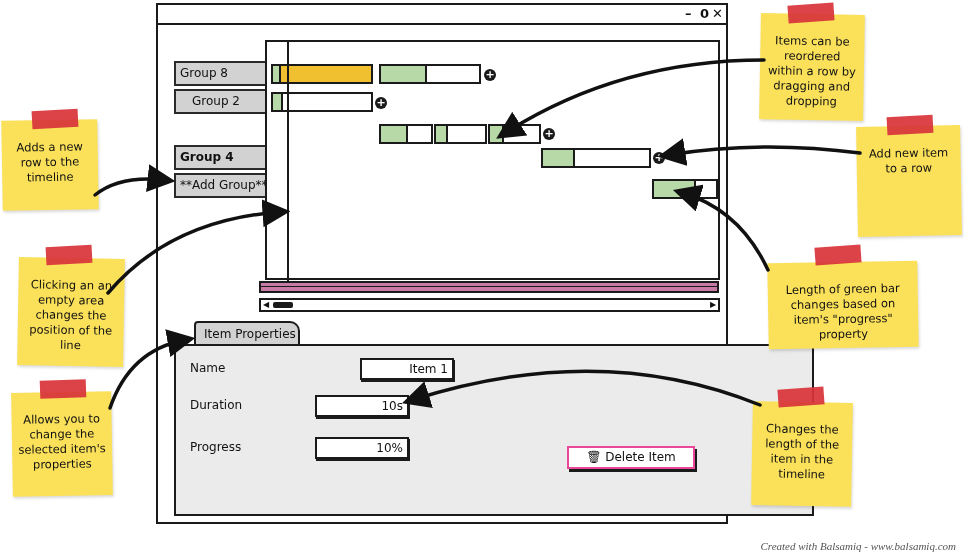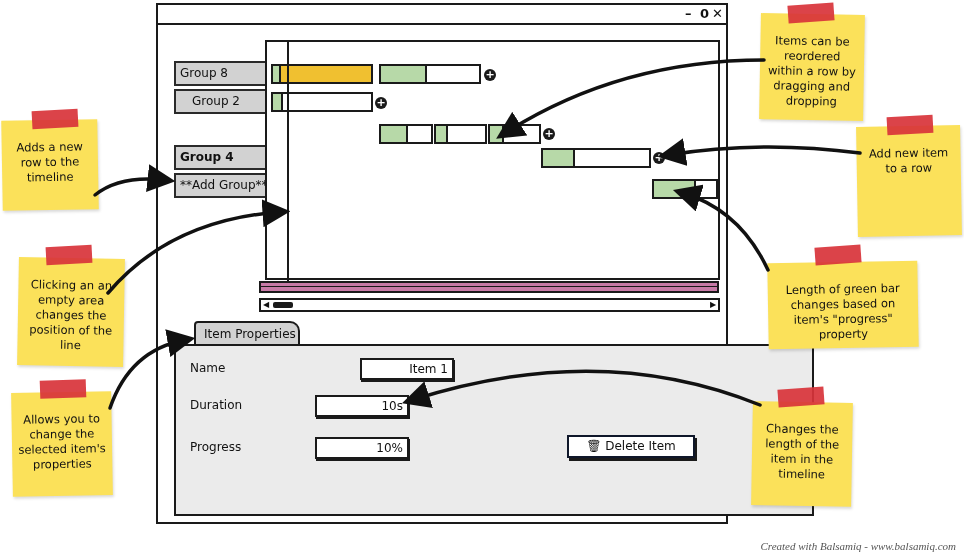--- a/index.html
+++ b/index.html
@@ -25,21 +25,21 @@
   #scrollbar{left:101px;top:293px;width:461px;height:14px;border:2px solid #1a1a1a;box-sizing:border-box;background:#fff;}
   .sb-arrow{top:0;width:10px;height:10px;font-size:8px;line-height:10px;text-align:center;}
   #sb-thumb{left:12px;top:2px;width:20px;height:6px;background:#1a1a1a;border-radius:2px;}
   
   #tab{left:36px;top:316px;width:106px;height:24px;background:#d2d2d2;border:2px solid #1a1a1a;border-bottom:none;
        border-radius:4px 10px 0 0;box-sizing:border-box;font-size:12px;line-height:22px;padding-left:8px;}
   #panel{left:16px;top:339px;width:640px;height:172px;background:#ebebeb;border:2px solid #1a1a1a;box-sizing:border-box;}
   .plabel{font-size:12px;}
   .pfield{width:94px;height:22px;background:#fff;border:2px solid #1a1a1a;box-shadow:1px 2px 0 #1a1a1a;box-sizing:border-box;
           font-size:12px;line-height:18px;text-align:right;padding-right:4px;}
-  #delete-btn{left:391px;top:89px;width:128px;height:23px;background:#fff;border:2px solid #0f172a;box-shadow:2px 3px 0 #1a1a1a;
+  #delete-btn{left:391px;top:100px;width:128px;height:23px;background:#fff;border:2px solid #ec4899;box-shadow:2px 3px 0 #1a1a1a;
               box-sizing:border-box;font-size:12px;line-height:19px;text-align:center;}
   
   .note{background:#fbe15a;box-shadow:1px 2px 3px rgba(0,0,0,.15);font-size:11.5px;line-height:15px;text-align:center;
         display:flex;align-items:flex-start;justify-content:center;box-sizing:border-box;padding:20px 6px 0;}
   .tape{background:#d8333a;width:46px;height:18px;opacity:.92;}
   #footer{right:8px;top:540px;font-family:Liberation Serif, serif;font-style:italic;font-size:11px;color:#555;}
   svg#arrows{position:absolute;left:0;top:0;}
 </style>
 </head>
 <body>

